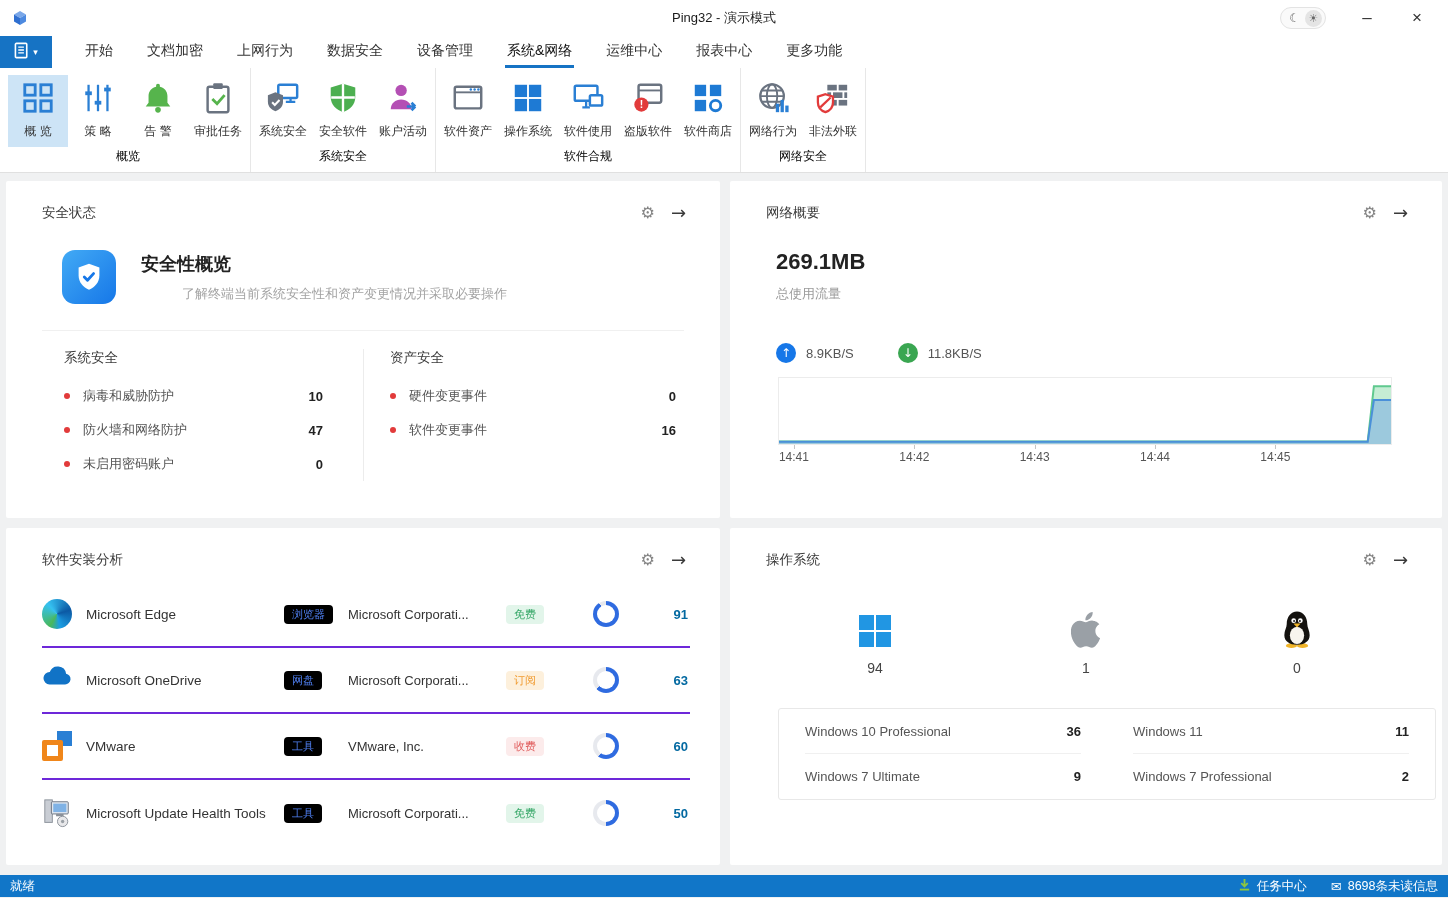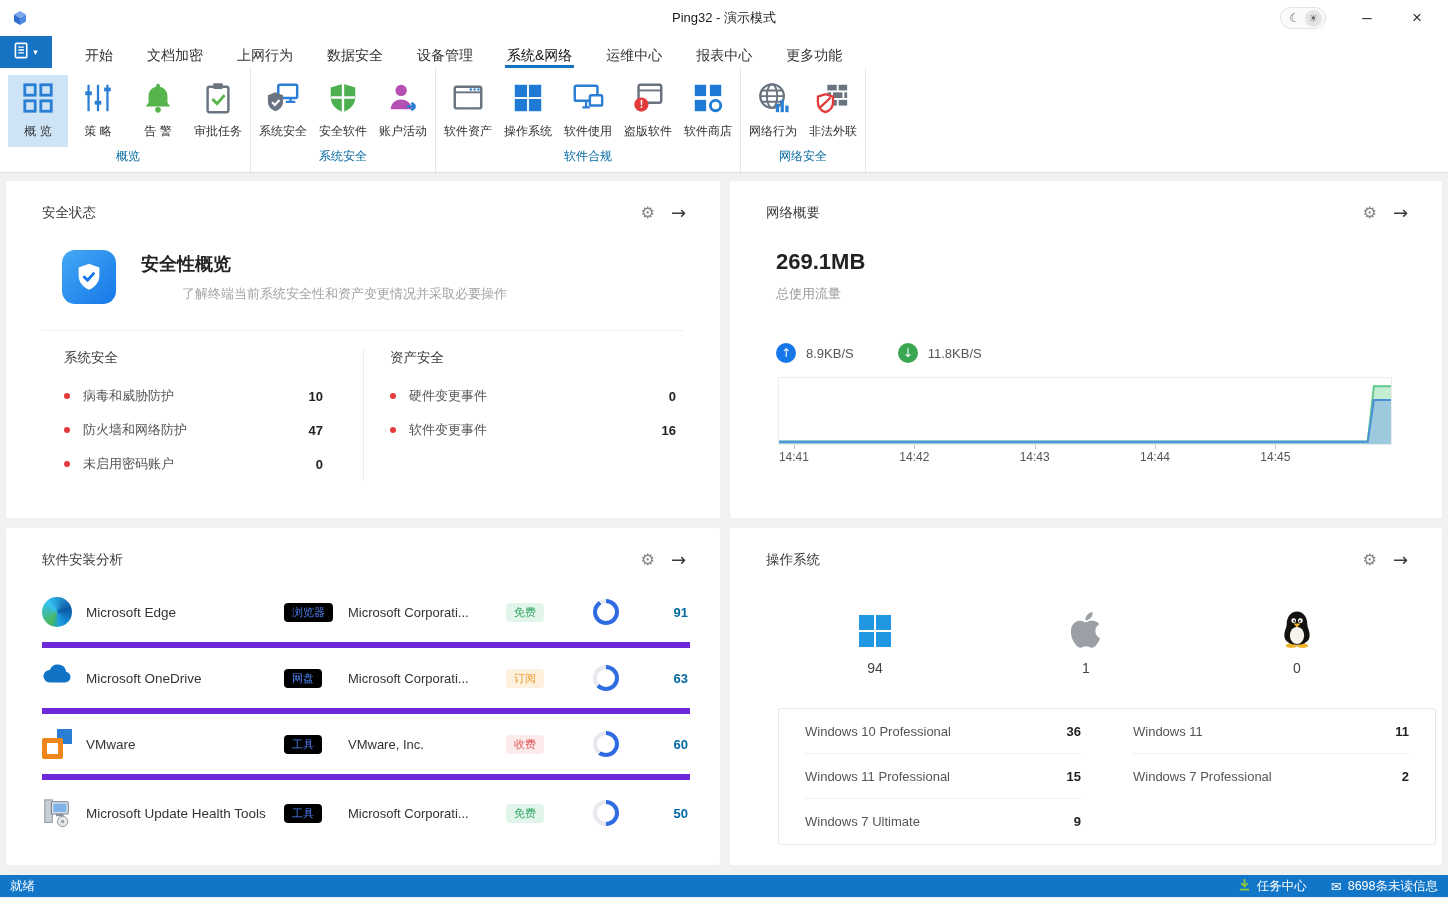--- a/index.html
+++ b/index.html
@@ -14,34 +14,34 @@
   .win-controls { margin-left:auto; display:flex; align-items:center; gap:4px; z-index:2; }
   .theme-toggle { display:flex; align-items:center; border:1px solid #e3e3e3; border-radius:12px; height:22px; padding:0 3px; margin-right:14px; background:#fafafa; }
   .theme-moon { font-size:12px; color:#555; padding:0 5px; }
   .theme-sun { width:17px; height:17px; border-radius:50%; background:#e4e4e4; color:#666; font-size:11px; display:flex; align-items:center; justify-content:center; }
   .win-btn { width:46px; height:36px; display:flex; align-items:center; justify-content:center; font-size:17px; color:#333; }
 
   
   .menubar { height:32px; background:#fff; display:flex; align-items:stretch; }
   .file-btn { width:52px; background:#1673c4; display:flex; align-items:center; justify-content:center; gap:2px; }
   .file-caret { color:#fff; font-size:9px; }
-  .tabs { display:flex; margin-left:16px;align-items:flex-end; }
+  .tabs { display:flex; margin-left:16px; }
   .tab { display:flex; align-items:center; padding:0 2px; margin:0 15px; font-size:14px; color:#333; border-bottom:3px solid transparent; }
   .tab.active { border-bottom-color:#1673c4; color:#111; }
 
   
   .ribbon { height:105px; background:#fff; border-bottom:1px solid #e0e0e0; display:flex; padding-left:6px; }
   .rgroup { display:flex; flex-direction:column; align-items:center; border-right:1px solid #e7e7e7; padding:7px 2px 3px; }
   .ritems { display:flex; }
   .ritem { min-width:60px; padding:5px 4px 7px; display:flex; flex-direction:column; align-items:center; gap:7px; }
   .ritem.selected { background:#cde4f6; }
   .ricon { width:36px; height:36px; display:flex; align-items:center; justify-content:center; }
   .ricon svg { width:34px; height:34px; }
   .rlabel { font-size:12px; color:#333; white-space:nowrap; }
-  .rgroup-label { margin-top:auto; font-size:12px; color:#0369a1; padding-bottom:4px; }
+  .rgroup-label { margin-top:auto; font-size:12px; color:#000000; padding-bottom:4px; }
 
   
   .main { padding:8px 6px 10px; display:grid; grid-template-columns:714px 712px; grid-template-rows:337px 337px; gap:10px; }
   .panel { background:#fff; border-radius:2px; overflow:hidden; }
   .phead { padding:21px 34px 0 36px; display:flex; justify-content:space-between; align-items:center; }
   .ptitle { font-size:13.5px; color:#3a3a3a; }
   .phead-icons { display:flex; gap:16px; align-items:center; }
   .gear { font-size:16px; color:#848484; }
   .parrow { font-size:18px; color:#3a3a3a; }
 
@@ -71,21 +71,21 @@
   .spd-up { background:#1677e8; }
   .spd-dn { background:#3aa651; }
   .net-chart { margin:14px 50px 0 48px; height:68px; border:1px solid #ececec; }
   .net-chart svg { width:100%; height:100%; display:block; }
   .chart-labels { position:relative; margin:3px 50px 0 48px; height:16px; }
   .tick-label { position:absolute; top:2px; transform:translateX(-50%); font-size:12px; color:#555; }
   .tick-label::before { content:""; position:absolute; top:-5px; left:50%; width:1px; height:4px; background:#c5c5c5; }
 
   
   .sw-rows { margin:12px 30px 0 36px; }
-  .sw-row { display:grid; grid-template-columns:44px 198px 64px 158px 70px 60px 60px; align-items:center; height:66px; border-bottom:6px solid #6d28d9; }
+  .sw-row { display:grid; grid-template-columns:44px 198px 64px 158px 70px 60px 60px; align-items:center; height:66px; border-bottom:2px solid #6d28d9; }
   .sw-row:last-child { border-bottom:none; }
   .sw-icon { width:30px; height:30px; position:relative; }
   .sw-name { font-size:13.5px; color:#333; white-space:nowrap; overflow:hidden; }
   .sw-vendor { color:#333; white-space:nowrap; overflow:hidden; }
   .badge { display:inline-block; font-size:11px; padding:4px 8px; border-radius:4px; line-height:1; }
   .badge.cat  { color:#4f7ff0; background:#000000; }
   .badge.free { color:#38a869; background:#e2f5ea; }
   .badge.sub  { color:#f09a2e; background:#fdf0dc; }
   .badge.paid { color:#e05c5c; background:#fcebeb; }
   .ring { width:26px; height:26px; border-radius:50%; position:relative; justify-self:center; }
@@ -566,24 +566,20 @@
         <span class="os-plat-count">0</span>
       </div>
     </div>
     <div class="os-box">
       <div class="os-col">
         <div class="os-row">
           <span class="os-label">Windows 10 Professional</span>
           <span class="os-val">36</span>
         </div>
         <div class="os-row">
-          <span class="os-label">Windows 11 Professional</span>
-          <span class="os-val">15</span>
-        </div>
-        <div class="os-row">
           <span class="os-label">Windows 7 Ultimate</span>
           <span class="os-val">9</span>
         </div>
       </div>
       <div class="os-col">
         <div class="os-row">
           <span class="os-label">Windows 11</span>
           <span class="os-val">11</span>
         </div>
         <div class="os-row">

